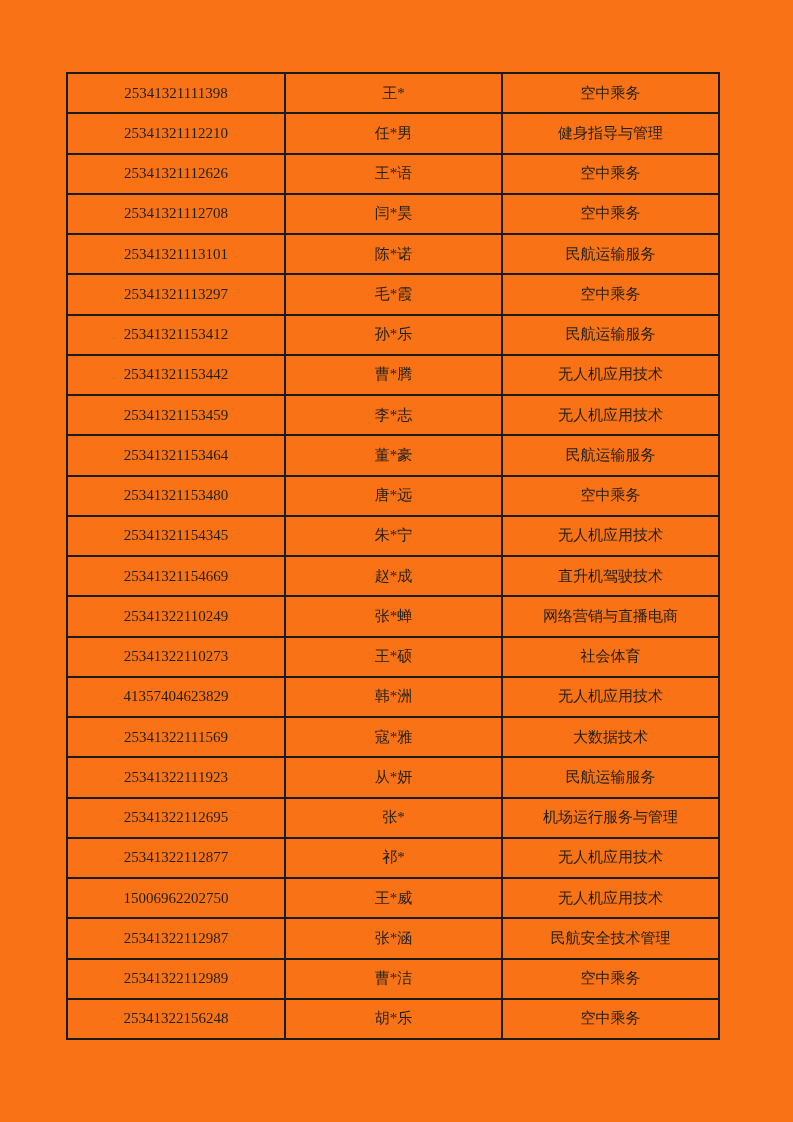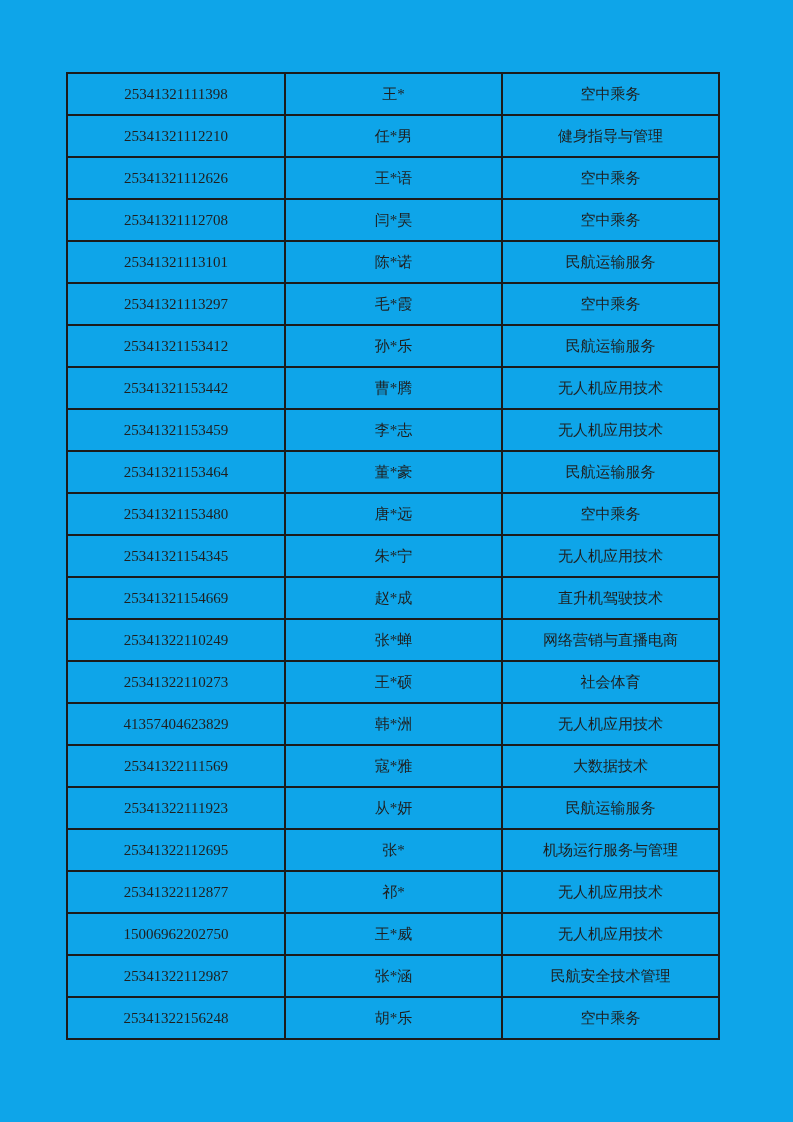--- a/index.html
+++ b/index.html
@@ -4,21 +4,21 @@
 <style>
   html, body {
     margin: 0;
     padding: 0;
     background: #ffffff;
   }
   .page {
     position: relative;
     width: 793px;
     height: 1122px;
-    background: #0ea5e9;
+    background: #f97316;
     overflow: hidden;
     font-family: "Liberation Serif", "DejaVu Serif", serif;
   }
   table.roster {
     position: absolute;
     left: 66px;
     top: 72px;
     width: 652px;
     height: 968px;
     border-collapse: collapse;
@@ -153,19 +153,24 @@
           <td>15006962202750</td>
           <td>王*威</td>
           <td>无人机应用技术</td>
         </tr>
         <tr>
           <td>25341322112987</td>
           <td>张*涵</td>
           <td>民航安全技术管理</td>
         </tr>
         <tr>
+          <td>25341322112989</td>
+          <td>曹*洁</td>
+          <td>空中乘务</td>
+        </tr>
+        <tr>
           <td>25341322156248</td>
           <td>胡*乐</td>
           <td>空中乘务</td>
         </tr>
       </tbody>
   </table>
 </div>
 
 </body></html>

